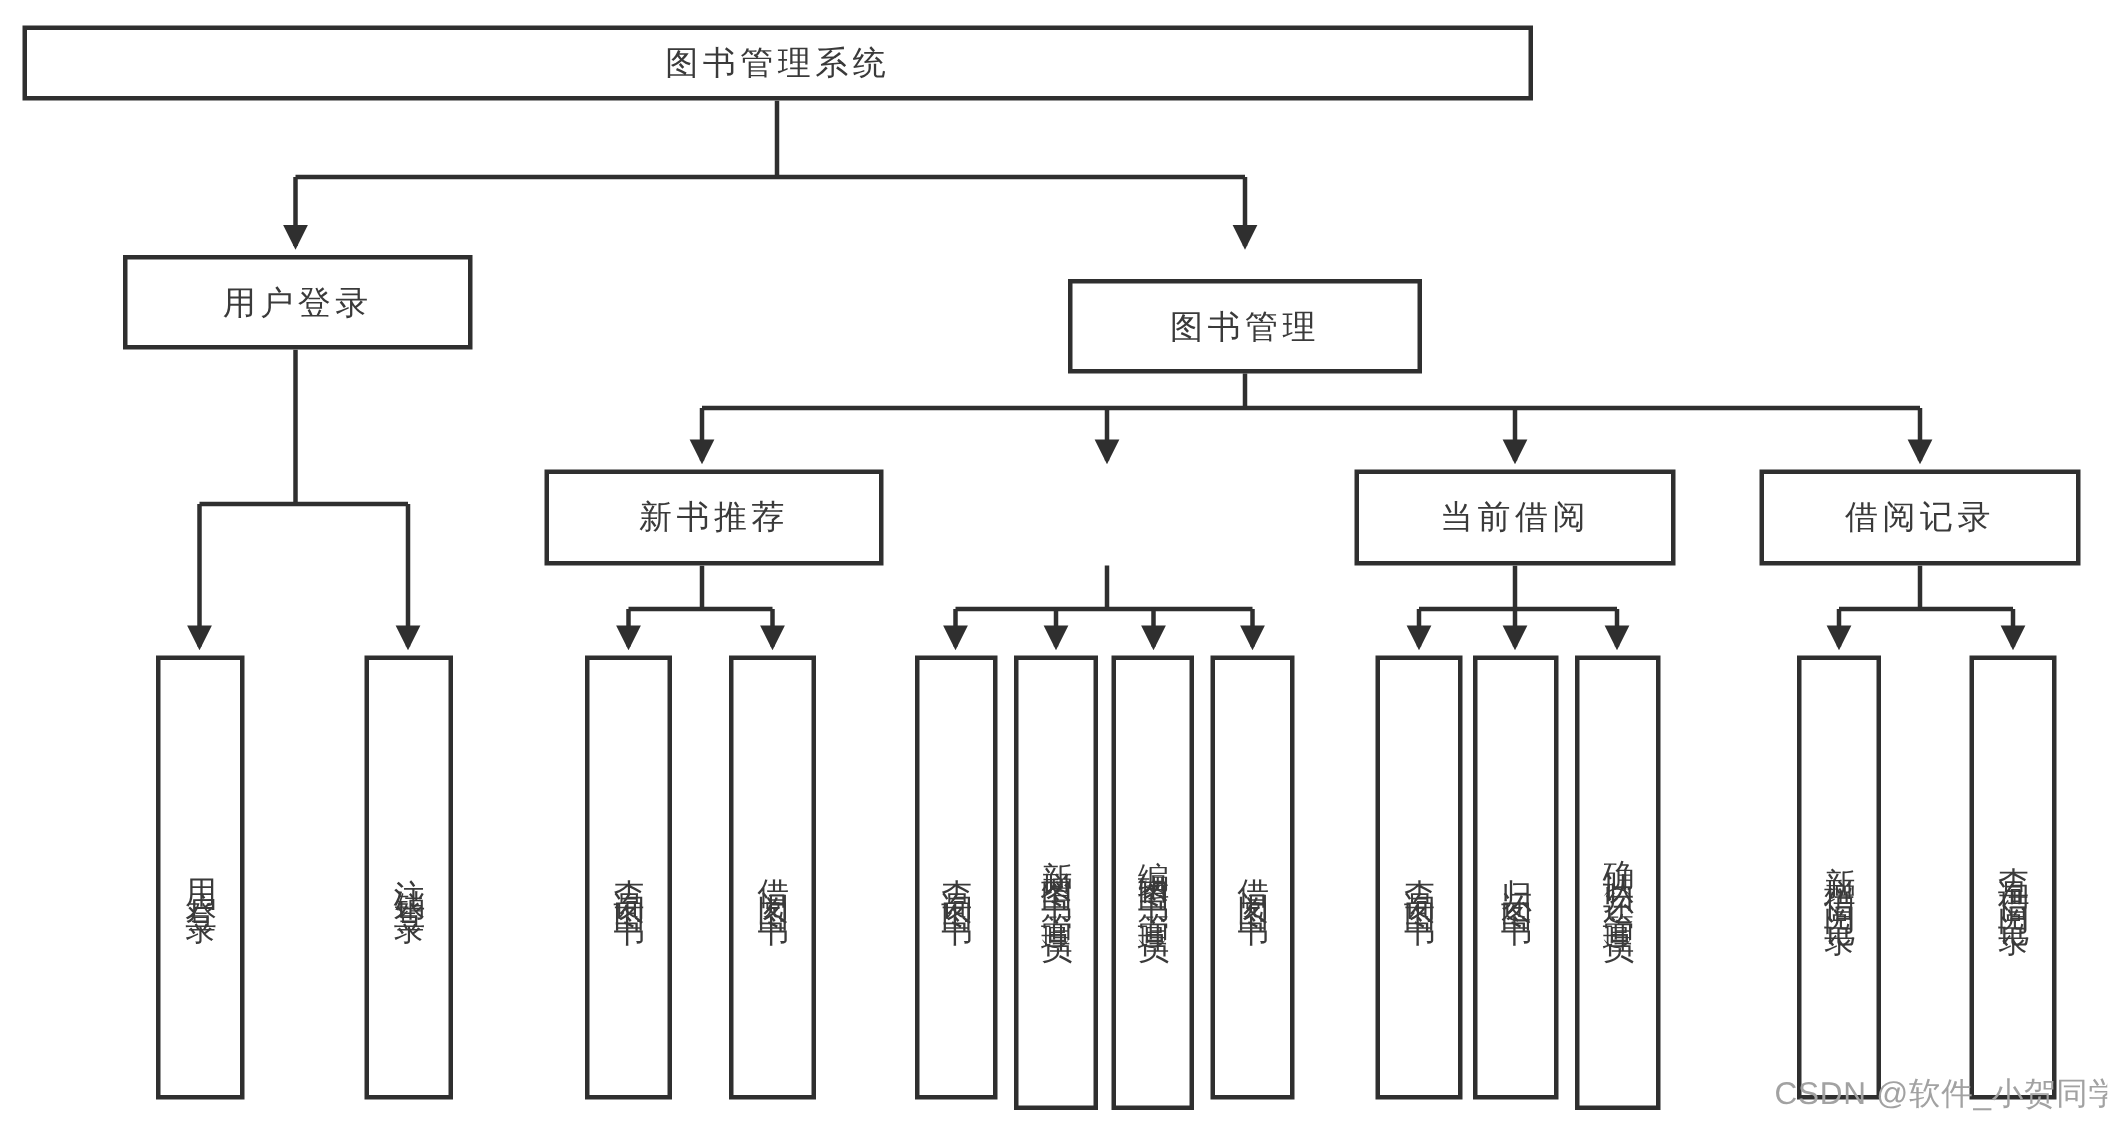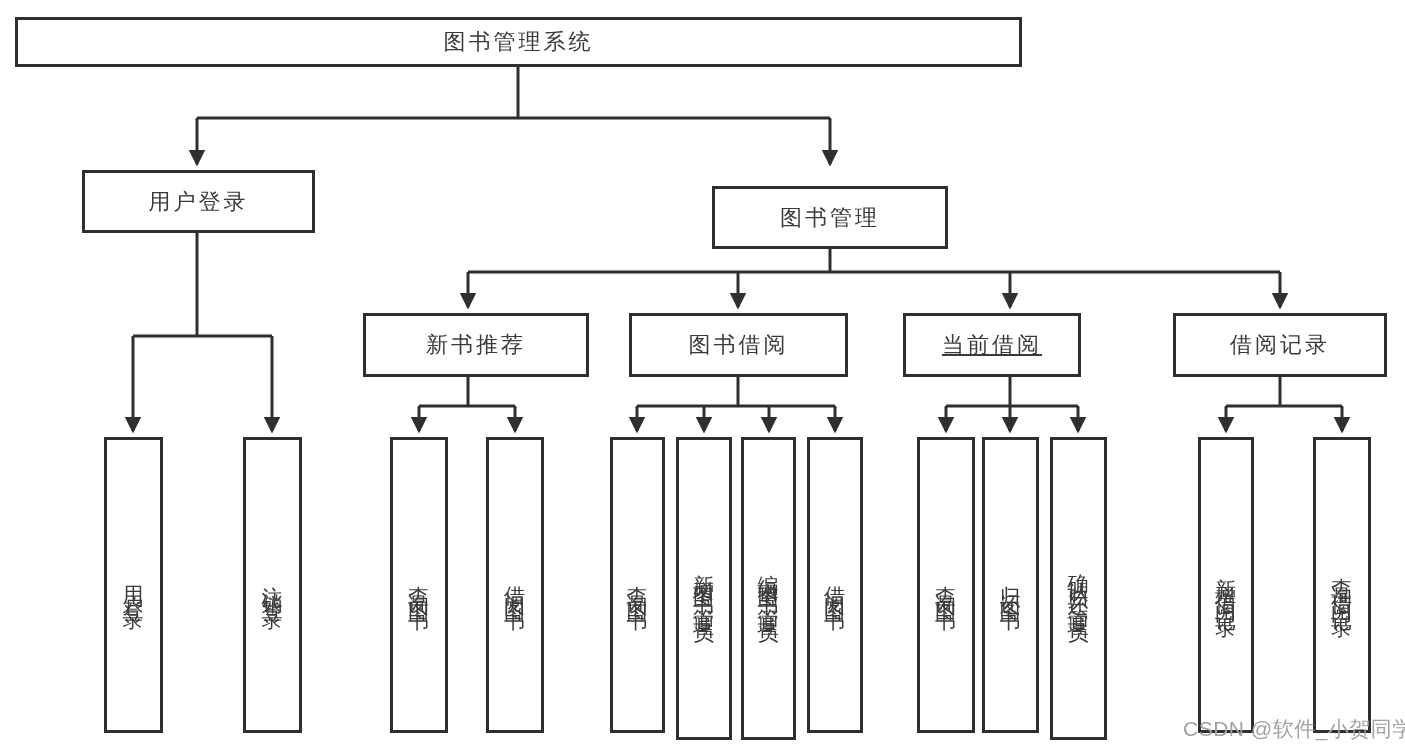--- a/index.html
+++ b/index.html
@@ -16,21 +16,21 @@
     display:flex;align-items:center;justify-content:center;
     color:var(--text,#3a3a3a);font-size:22px;letter-spacing:3px;
     z-index:2;white-space:nowrap;
   }
   
   .root{left:15px;top:17px;width:1007px;height:50px;}
   .lvl2-login{left:82px;top:170px;width:233px;height:63px;}
   .lvl2-mgmt{left:712px;top:170px;width:236px;height:63px;margin-top:16px;}
   .lvl3-newbooks{left:363px;top:313px;width:226px;height:64px;}
   .lvl3-borrow{left:629px;top:313px;width:219px;height:64px;}
-  .lvl3-current{left:903px;top:313px;width:178px;height:64px;text-decoration:underline;}
+  .lvl3-current{left:903px;top:313px;width:214px;height:64px;}
   .lvl3-records{left:1173px;top:313px;width:214px;height:64px;}
   
   .vbox{
     top:437px;height:296px;
     writing-mode:vertical-rl;text-orientation:mixed;
     font-size:21px;letter-spacing:8px;line-height:1;
   }
   .vbox.tall{height:303px;letter-spacing:7px;}
   .vA1{left:104px;width:59px;}
   .vA2{left:243px;width:59px;}
@@ -116,21 +116,20 @@
       <path class="wire" d="M1342,406 V431" marker-end="url(#arrowhead)"></path>
     </g>
   </svg>
 
   <div class="node root">图书管理系统</div>
 
   <div class="node lvl2-login">用户登录</div>
   <div class="node lvl2-mgmt">图书管理</div>
 
   <div class="node lvl3-newbooks">新书推荐</div>
-  <div class="node lvl3-borrow">图书借阅</div>
   <div class="node lvl3-current">当前借阅</div>
   <div class="node lvl3-records">借阅记录</div>
 
   <div class="node vbox vA1">用户登录</div>
   <div class="node vbox vA2">注销登录</div>
 
   <div class="node vbox vB1">查询图书</div>
   <div class="node vbox vB2">借阅图书</div>
 
   <div class="node vbox vC1">查询图书</div>

